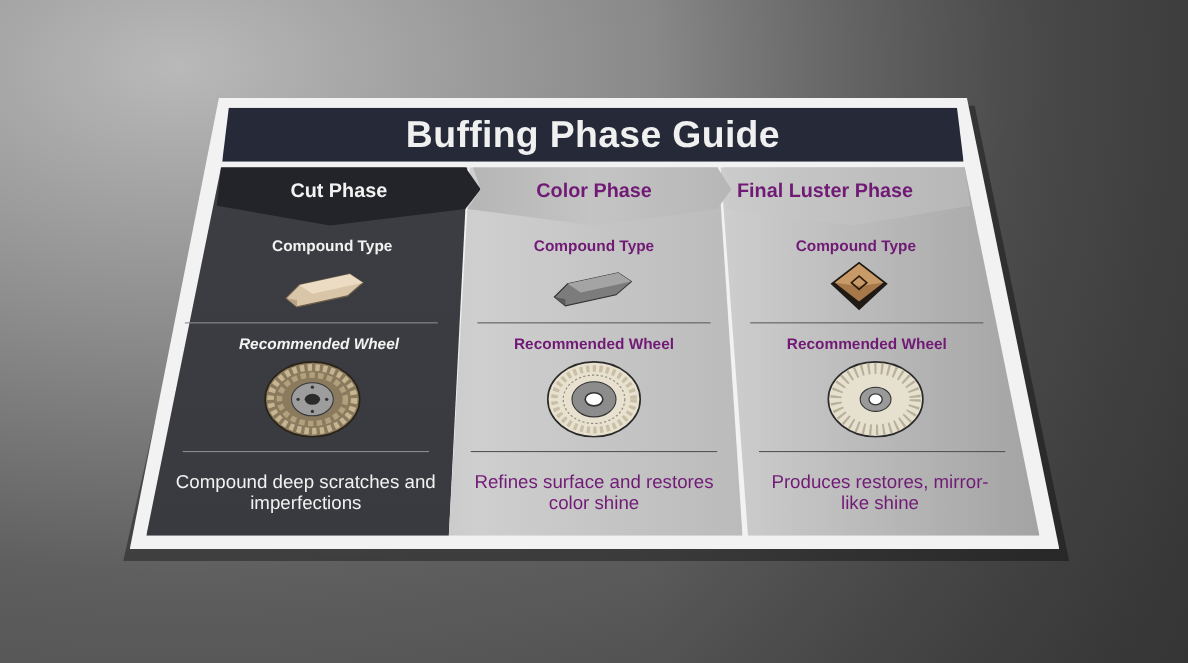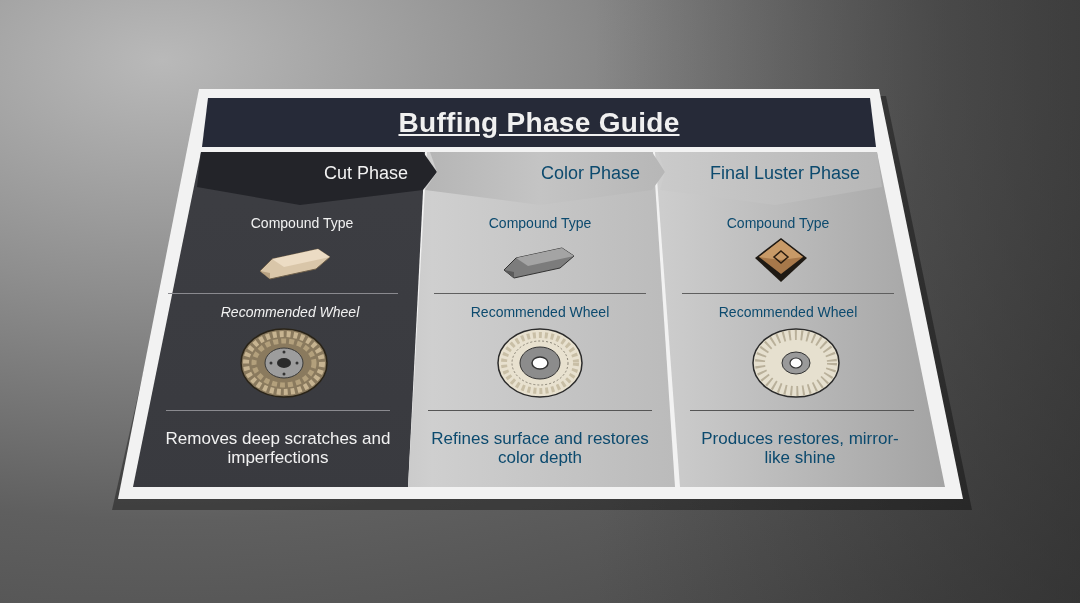--- a/index.html
+++ b/index.html
@@ -8,39 +8,39 @@
     font-family:"Liberation Sans", sans-serif;}
   .bg-right{position:absolute;inset:0;background:linear-gradient(90deg, rgba(0,0,0,0) 0%, rgba(0,0,0,0) 55%, rgba(40,40,40,0.55) 100%);}
   .shadow{position:absolute;left:0;top:0;width:1080px;height:603px;
     background:rgba(0,0,0,0.35);filter:blur(8px);
     clip-path:polygon(206px 96px, 886px 96px, 972px 510px, 112px 510px);}
   .card-frame{position:absolute;left:0;top:0;width:1080px;height:603px;background:#f2f2f2;
     clip-path:polygon(199px 89px, 879px 89px, 963px 499px, 118px 499px);}
   .title-bar{position:absolute;left:0;top:0;width:1080px;height:603px;background:#262a38;
     clip-path:polygon(208px 98px, 870px 98px, 876px 147px, 202px 147px);}
   .title{position:absolute;left:208px;width:662px;top:104px;height:38px;line-height:38px;text-align:center;
-    color:#f0f0f0;font-size:28px;font-weight:bold;letter-spacing:0.3px;text-decoration:underline;}
+    color:#f0f0f0;font-size:34px;font-weight:bold;letter-spacing:0.3px;}
   .col{position:absolute;left:0;top:0;width:1080px;height:603px;}
   .col1{background:linear-gradient(180deg,#3e3f44 0%, #38393e 100%);
     clip-path:polygon(201px 152px, 425px 152px, 408px 487px, 133px 487px);}
   .col2{background:linear-gradient(90deg,#8d8d8d 0%, #cfcfcf 40%, #bdbdbd 60%, #9c9c9c 100%);
     clip-path:polygon(427px 152px, 653px 152px, 675px 487px, 408px 487px);}
   .col3{background:linear-gradient(90deg,#b9b9b9 0%, #e2e2e2 35%, #cfcfcf 60%, #8f8f8f 100%);
     clip-path:polygon(655px 152px, 877px 152px, 945px 487px, 680px 487px);}
   .hdr1{background:#232429;clip-path:polygon(201px 152px, 423px 152px, 437px 172px, 423px 190px, 300px 205px, 197px 187px);}
   .hdr2{background:linear-gradient(90deg,#7e7e7e,#c4c4c4 50%,#8a8a8a);
     clip-path:polygon(430px 152px, 652px 152px, 665px 172px, 652px 190px, 540px 205px, 425px 190px, 437px 172px);}
   .hdr3{background:linear-gradient(90deg,#9a9a9a,#dadada 45%,#a5a5a5);
     clip-path:polygon(658px 152px, 877px 152px, 882px 187px, 775px 205px, 660px 190px, 665px 172px);}
   .txt{position:absolute;text-align:center;white-space:nowrap;}
-  .phase{font-weight:normal;font-size:18px;top:163px;text-align:right;}
-  .lab{font-weight:normal;font-size:14px;}
+  .phase{font-weight:bold;font-size:18px;top:163px;}
+  .lab{font-weight:bold;font-size:14px;}
   .desc{font-size:17px;line-height:19px;white-space:normal;}
   .light{color:#f2f2f2;}
-  .dark{color:#0c4a6e;}
+  .dark{color:#701a75;}
   .italic{font-style:italic;}
   .rule{position:absolute;height:1px;}
   svg{position:absolute;}
 </style>
 </head>
 <body>
 
 <div class="bg-right"></div>
 <div class="shadow"></div>
 <div class="card-frame"></div>
@@ -69,40 +69,40 @@
   <ellipse cx="45" cy="35" rx="38" ry="29" fill="none" stroke="#c7b491" stroke-width="6" stroke-dasharray="4 3"></ellipse>
   <ellipse cx="45" cy="35" rx="30" ry="22" fill="none" stroke="#b3a07c" stroke-width="5" stroke-dasharray="5 3"></ellipse>
   <ellipse cx="45" cy="35" rx="19" ry="15" fill="#9d9d9d" stroke="#3a3a3a" stroke-width="1"></ellipse>
   <ellipse cx="45" cy="35" rx="7" ry="5" fill="#2b2b2b"></ellipse>
   <circle cx="45" cy="24" r="1.5" fill="#333"></circle>
     <circle cx="45" cy="46" r="1.5" fill="#333"></circle>
   <circle cx="32" cy="35" r="1.5" fill="#333"></circle>
     <circle cx="58" cy="35" r="1.5" fill="#333"></circle>
 </svg>
 <div class="rule" style="left:166px;width:224px;top:410px;background:#8a8a8f;"></div>
-<div class="txt desc light" style="left:158px;width:240px;top:429px;">Removes deep scratches and imperfections</div>
+<div class="txt desc light" style="left:158px;width:240px;top:429px;">Compound deep scratches and imperfections</div>
 
 <div class="txt phase dark" style="left:440px;width:200px;">Color Phase</div>
 <div class="txt lab dark" style="left:440px;width:200px;top:215px;">Compound Type</div>
 <svg style="left:500px;top:242px" width="80" height="40" viewBox="0 0 80 40">
   <polygon points="4,28 16,16 62,6 74,14 60,26 14,36" fill="#7c7c7c" stroke="#333" stroke-width="1"></polygon>
   <polygon points="16,16 62,6 74,14 28,24" fill="#a4a4a4"></polygon>
   <polygon points="4,28 14,36 14,30" fill="#5a5a5a"></polygon>
 </svg>
 <div class="rule" style="left:434px;width:212px;top:293px;background:#5f5f5f;"></div>
 <div class="txt lab dark" style="left:440px;width:200px;top:304px;">Recommended Wheel</div>
 <svg style="left:496px;top:328px" width="88" height="70" viewBox="0 0 88 70">
   <ellipse cx="44" cy="35" rx="42" ry="34" fill="#e8e1cf" stroke="#2b2b2b" stroke-width="1.5"></ellipse>
   <ellipse cx="44" cy="35" rx="36" ry="28" fill="none" stroke="#c9bfa6" stroke-width="6" stroke-dasharray="3 3"></ellipse>
   <ellipse cx="44" cy="35" rx="28" ry="22" fill="none" stroke="#8b8577" stroke-width="1" stroke-dasharray="2 2"></ellipse>
   <ellipse cx="44" cy="35" rx="20" ry="16" fill="#8c8c8c" stroke="#333" stroke-width="1"></ellipse>
   <ellipse cx="44" cy="35" rx="8" ry="6" fill="#ffffff" stroke="#333" stroke-width="1.5"></ellipse>
 </svg>
 <div class="rule" style="left:428px;width:224px;top:410px;background:#555;"></div>
-<div class="txt desc dark" style="left:420px;width:240px;top:429px;">Refines surface and restores color depth</div>
+<div class="txt desc dark" style="left:420px;width:240px;top:429px;">Refines surface and restores color shine</div>
 
 <div class="txt phase dark" style="left:640px;width:220px;">Final Luster Phase</div>
 <div class="txt lab dark" style="left:678px;width:200px;top:215px;">Compound Type</div>
 <svg style="left:751px;top:236px" width="60" height="50" viewBox="0 0 60 50">
   <polygon points="30,2 56,22 30,46 4,22" fill="#1f1a14"></polygon>
   <polygon points="30,4 52,21 30,38 8,21" fill="#a7784a"></polygon>
   <polygon points="30,4 52,21 30,24 8,21" fill="#c89a67"></polygon>
   <polygon points="30,15 37,21 30,27 23,21" fill="none" stroke="#2a1d10" stroke-width="1.5"></polygon>
 </svg>
 <div class="rule" style="left:682px;width:212px;top:293px;background:#5f5f5f;"></div>

